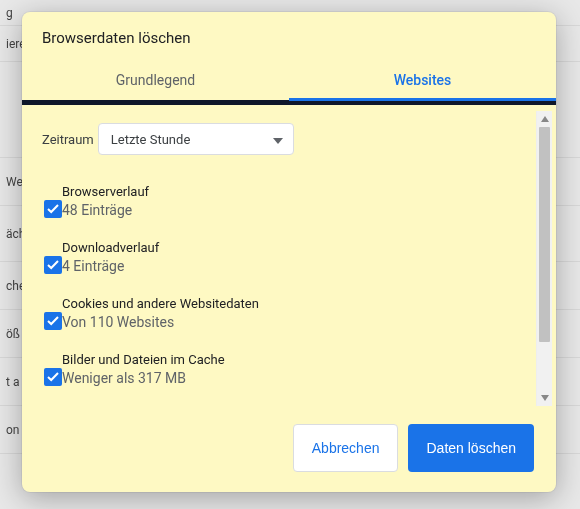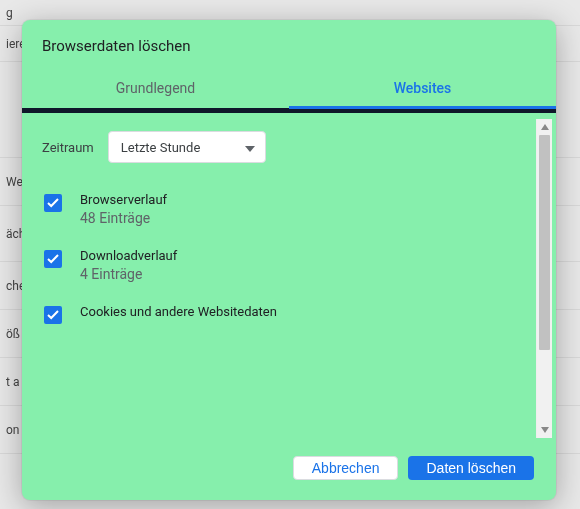--- a/index.html
+++ b/index.html
@@ -8,24 +8,24 @@
     background: #e8e8e8;
     width: 580px;
     height: 509px;
     overflow: hidden;
     position: relative;
   }
   .bg-row { height: 48px; border-bottom: 1px solid #d8d8d8; display:flex; align-items:center; padding-left:6px;}
   .bg-text { font-size:12px; color:#444; }
   .dialog {
     position: absolute;
-    top: 20px; left: 22px;
+    top: 12px; left: 22px;
     width: 534px;
     height: 480px;
-    background: #86efac;
+    background: #fef9c3;
     border-radius: 8px;
     box-shadow: 0 6px 30px rgba(0,0,0,.3), 0 0 0 1px rgba(0,0,0,.05);
     display: flex;
     flex-direction: column;
   }
   .dialog-title {
     font-size: 15px;
     color: #202124;
     padding: 17px 20px 14px;
   }
@@ -57,46 +57,46 @@
     padding: 6px 4px 0 20px;
   }
   .scroll {
     flex:1;
     overflow: hidden;
   }
   .time-row{
     display:flex;
     align-items:center;
     padding: 12px 0 14px;
-    gap: 14px;
+    gap: 4px;
   }
   .time-label{
     font-size:13px;
     color:#3c4043;
   }
   .dropdown{
     display:flex;
     align-items:center;
     justify-content:space-between;
-    width: 158px;
+    width: 196px;
     height:32px;
     border:1px solid #dadce0;
     border-radius:4px;
     padding: 0 10px 0 12px;
     font-size:13px;
     color:#3c4043;
     cursor:pointer;
     background:#fff;
   }
   .dropdown svg{ width:10px;height:6px; }
   .items{ padding-top:4px; }
   .item{
     display:flex;
-    align-items:flex-start;
-    gap:18px;
+    align-items:flex-end;
+    gap:0;
     padding: 11px 0 11px 2px;
   }
   .cb{
     width:18px;height:18px;
     border:2px solid #5f6368;
     border-radius:2px;
     margin-top:2px;
     flex-shrink:0;
     cursor:pointer;
     display:flex;align-items:center;justify-content:center;
@@ -126,21 +126,21 @@
     background:#c1c1c1;
     border-radius:1px;
   }
   .footer{
     display:flex;
     justify-content:flex-end;
     gap:10px;
     padding: 18px 22px 20px;
   }
   .btn{
-    height:24px;
+    height:48px;
     padding: 0 18px;
     border-radius:4px;
     font-size:14px;
     cursor:pointer;
     display:flex;align-items:center;
   }
   .btn-secondary{
     background:#fff;
     color:#1a73e8;
     border:1px solid #dadce0;
@@ -228,20 +228,32 @@
             </div>
           </div>
           <div class="item">
             <div class="cb checked">
               <svg viewBox="0 0 12 10">
                 <path d="M1 5 L4.2 8 L11 1" stroke="#fff" stroke-width="2" fill="none"></path>
               </svg>
             </div>
             <div class="item-text">
               <div class="item-title">Cookies und andere Websitedaten</div>
+              <div class="item-sub">Von 110 Websites</div>
+            </div>
+          </div>
+          <div class="item">
+            <div class="cb checked">
+              <svg viewBox="0 0 12 10">
+                <path d="M1 5 L4.2 8 L11 1" stroke="#fff" stroke-width="2" fill="none"></path>
+              </svg>
+            </div>
+            <div class="item-text">
+              <div class="item-title">Bilder und Dateien im Cache</div>
+              <div class="item-sub">Weniger als 317 MB</div>
             </div>
           </div>
         </div>
     </div>
     <div class="scrollbar">
       <div class="sb-btn">
           <svg viewBox="0 0 8 6">
             <path d="M4 0 L8 6 L0 6 Z" fill="#888"></path>
           </svg>
         </div>

